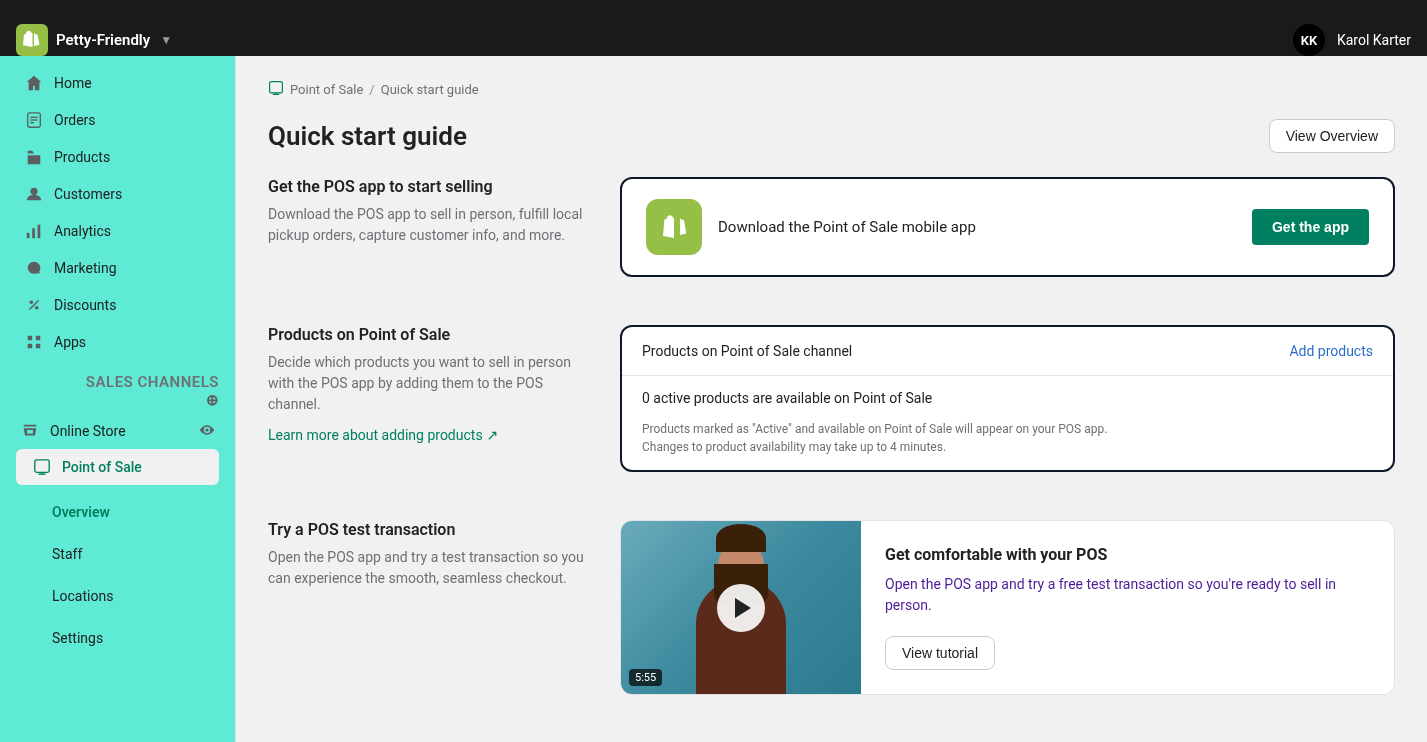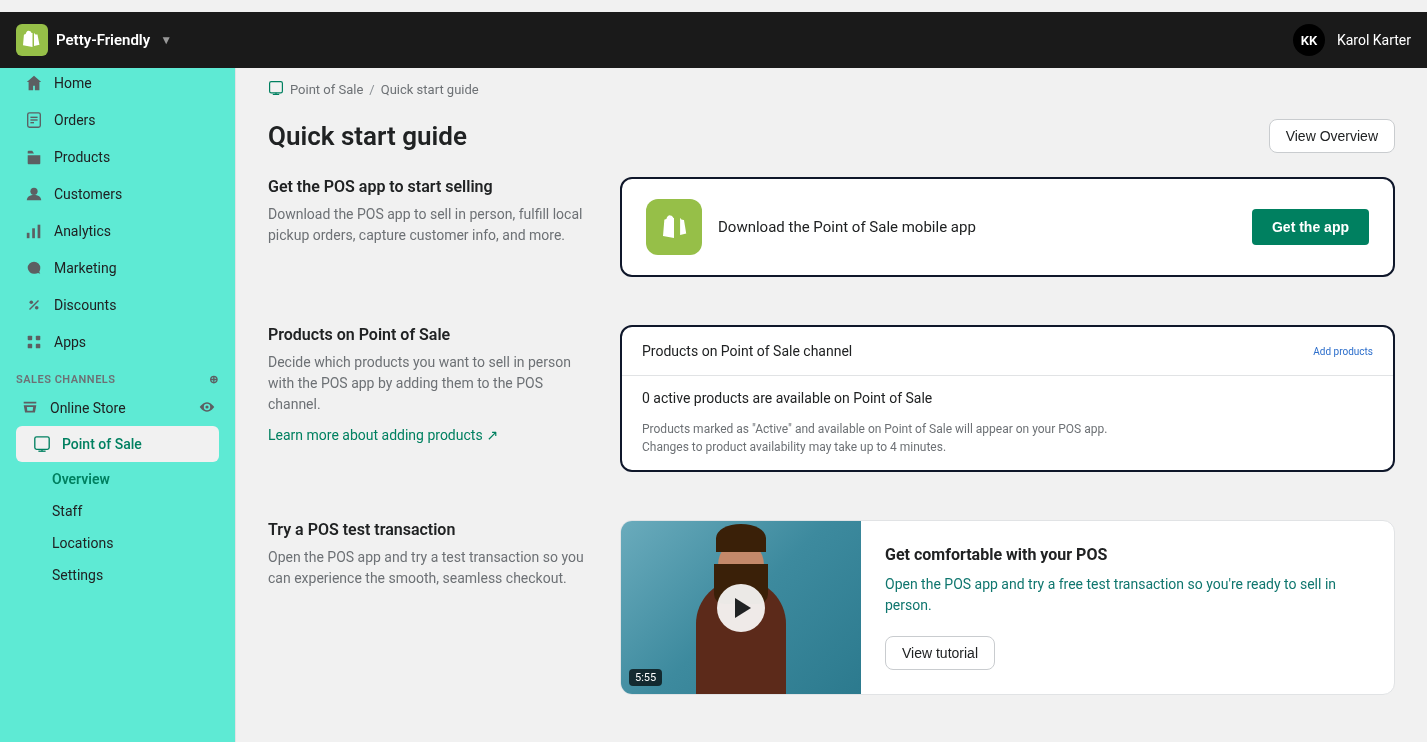--- a/index.html
+++ b/index.html
@@ -1,22 +1,22 @@
 <!DOCTYPE html>
 <html><head>
   <meta charset="utf-8">
   <style>
     * { box-sizing: border-box; margin: 0; padding: 0; }
     body { font-family: -apple-system, BlinkMacSystemFont, 'Segoe UI', Roboto, sans-serif; font-size: 14px; background: #f1f1f1; color: #202223; }
 
     
     .topbar {
-      display: flex; align-items: center; height: 56px;
+      display: flex; align-items: flex-end; height: 56px;
       background: #1a1a1a; padding: 0 16px; gap: 16px;
-      position: fixed; top: 12px; left: 0; right: 0; z-index: 100;
+      position: fixed; top: 0; left: 0; right: 0; z-index: 100;
     }
     .topbar-brand { display: flex; align-items: center; gap: 8px; color: #fff; font-size: 15px; font-weight: 600; cursor: pointer; }
     .topbar-brand svg { width: 32px; height: 32px; }
     .topbar-brand .chevron { color: #999; font-size: 12px; margin-left: 2px; }
     .topbar-search {
       flex: 1; max-width: 600px; margin: 0 auto;
       position: relative;
     }
     .topbar-search input {
       width: 100%; background: #2a2a2a; border: 1px solid #3a3a3a;
@@ -44,31 +44,31 @@
       position: fixed; top: 56px; left: 0; bottom: 0; overflow-y: auto;
     }
     .nav-item {
       display: flex; align-items: center; gap: 10px;
       padding: 8px 16px; cursor: pointer; color: #202223;
       font-size: 14px; border-radius: 6px; margin: 1px 8px;
     }
     .nav-item .nav-icon { width: 20px; height: 20px; display: flex; align-items: center; justify-content: center; color: #5c5f62; }
 
     .sidebar-section-title {
-      font-size: 11px; font-weight: 600; color: #6d7175;
+      font-size: 15px; font-weight: 600; color: #6d7175;
       padding: 12px 16px 4px; text-transform: uppercase; letter-spacing: 0.5px;
-      display: flex; align-items: flex-start; justify-content: space-between;
+      display: flex; align-items: flex-end; justify-content: space-between; flex-direction: column;
     }
     .sidebar-section-title .add-icon { cursor: pointer; color: #5c5f62; }
 
     .sub-nav { padding: 0 8px; }
     .sub-nav-item {
       display: flex; align-items: center; justify-content: space-between;
       padding: 7px 12px 7px 44px; cursor: pointer; color: #202223;
-      font-size: 14px; border-radius: 6px; margin: 2px 0;
+      font-size: 14px; border-radius: 6px; margin: 12px 0;
     }
     .sub-nav-item.active { color: #008060; font-weight: 600; }
 
     .pos-parent {
       display: flex; align-items: center; gap: 10px;
       padding: 8px 16px; cursor: pointer; color: #202223;
       font-size: 14px; border-radius: 6px; margin: 1px 8px;
       font-weight: 500; background: #f1f1f1;
     }
     .pos-parent .nav-icon { width: 20px; height: 20px; display: flex; align-items: center; justify-content: center; }
@@ -126,21 +126,21 @@
       background: #008060; color: #fff; border: none; padding: 10px 20px;
       border-radius: 4px; font-size: 14px; font-weight: 600; cursor: pointer;
     }
 
     
     .products-card-header {
       display: flex; align-items: center; justify-content: space-between;
       padding: 16px 20px; border-bottom: 1px solid #e1e3e5;
     }
     .products-card-header span { font-size: 14px; color: #202223; }
-    .link-blue { color: #2c6ecb; text-decoration: none; font-size: 10px; }
+    .link-blue { color: #2c6ecb; text-decoration: none; font-size: 14px; }
     .products-count-row { padding: 14px 20px; font-size: 14px; color: #202223; }
     .products-note { padding: 0 20px 14px; font-size: 12px; color: #6d7175; line-height: 1.5; }
 
     
     .video-card { display: flex; overflow: hidden; border-radius: 12px; border: 1px solid #e1e3e5; background: #fff; }
     .video-thumb {
       width: 240px; flex-shrink: 0; position: relative; cursor: pointer;
       background: #404040; overflow: hidden;
     }
     .video-person {
@@ -154,21 +154,21 @@
       display: flex; align-items: center; justify-content: center; cursor: pointer;
     }
     .play-btn::after { content: ''; border-left: 16px solid #202223; border-top: 10px solid transparent; border-bottom: 10px solid transparent; margin-left: 4px; }
     .video-timestamp {
       position: absolute; bottom: 8px; left: 8px;
       background: rgba(0,0,0,0.7); color: #fff; font-size: 11px;
       padding: 2px 6px; border-radius: 4px;
     }
     .video-info { padding: 24px; flex: 1; }
     .video-title { font-size: 16px; font-weight: 700; margin-bottom: 10px; }
-    .video-desc { font-size: 14px; color: #0f766e; line-height: 1.5; margin-bottom: 20px; }
+    .video-desc { font-size: 14px; color: #4c1d95; line-height: 1.5; margin-bottom: 20px; }
     .btn-secondary {
       border: 1px solid #c9cccf; background: #fff; padding: 8px 16px;
       border-radius: 8px; font-size: 14px; cursor: pointer; color: #202223;
     }
 
     
     .eye-icon { color: #5c5f62; cursor: pointer; }
   </style>
 </head>
 <body>

